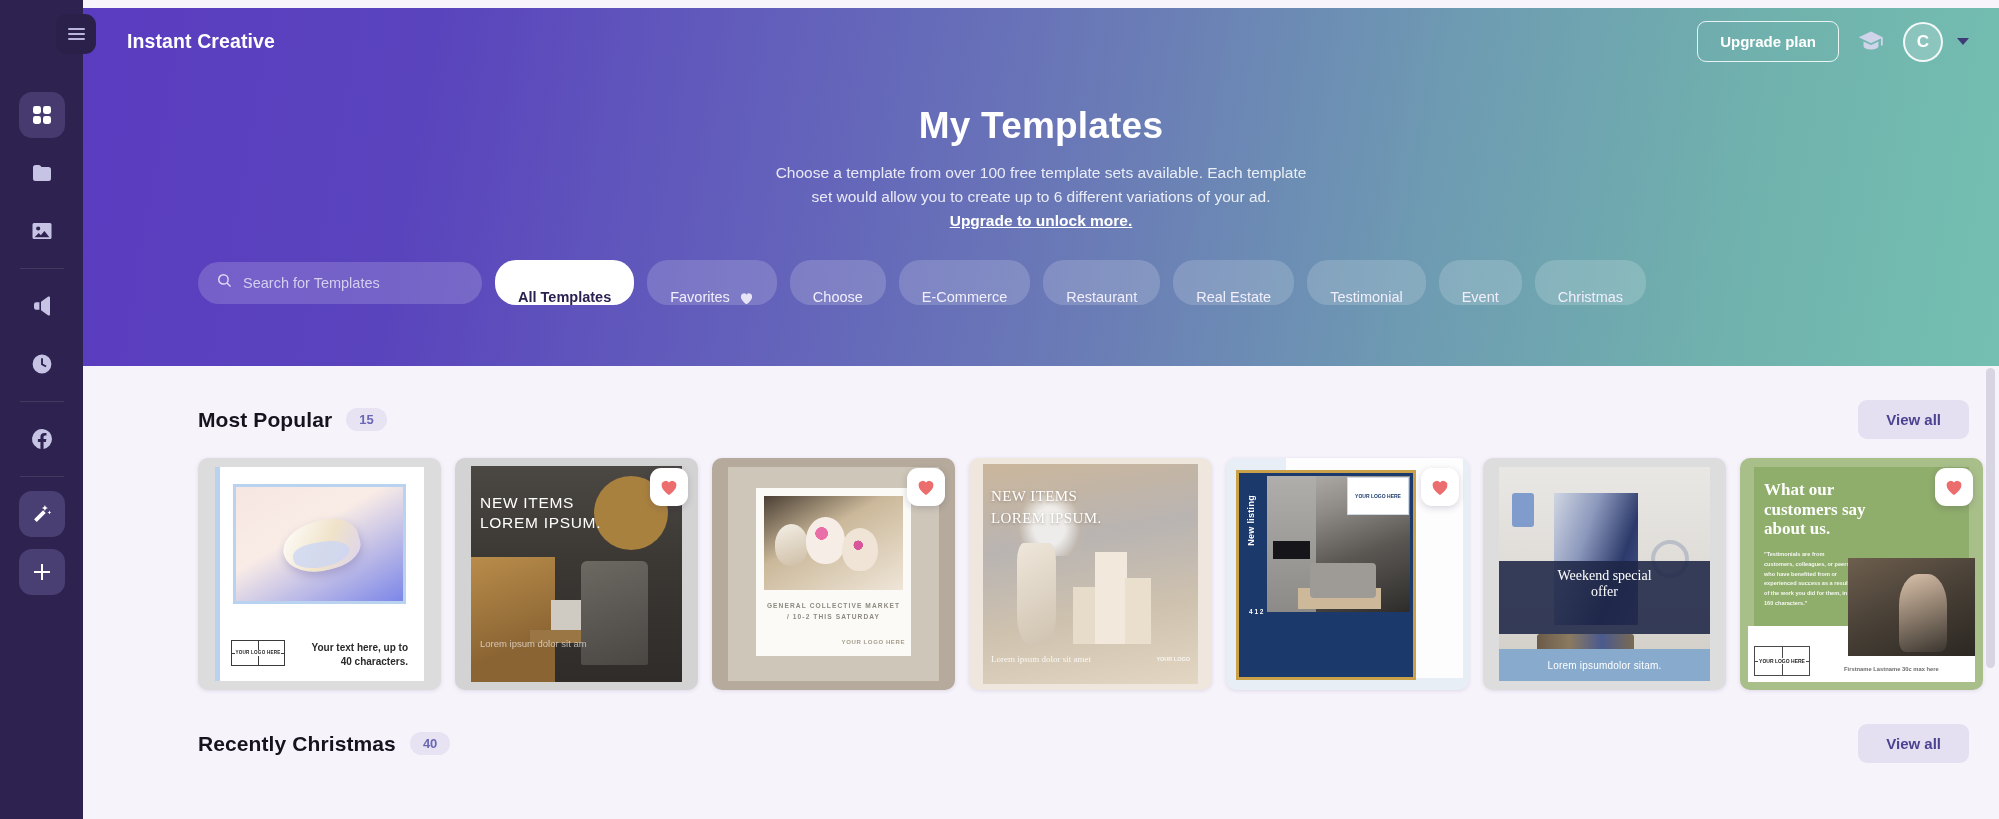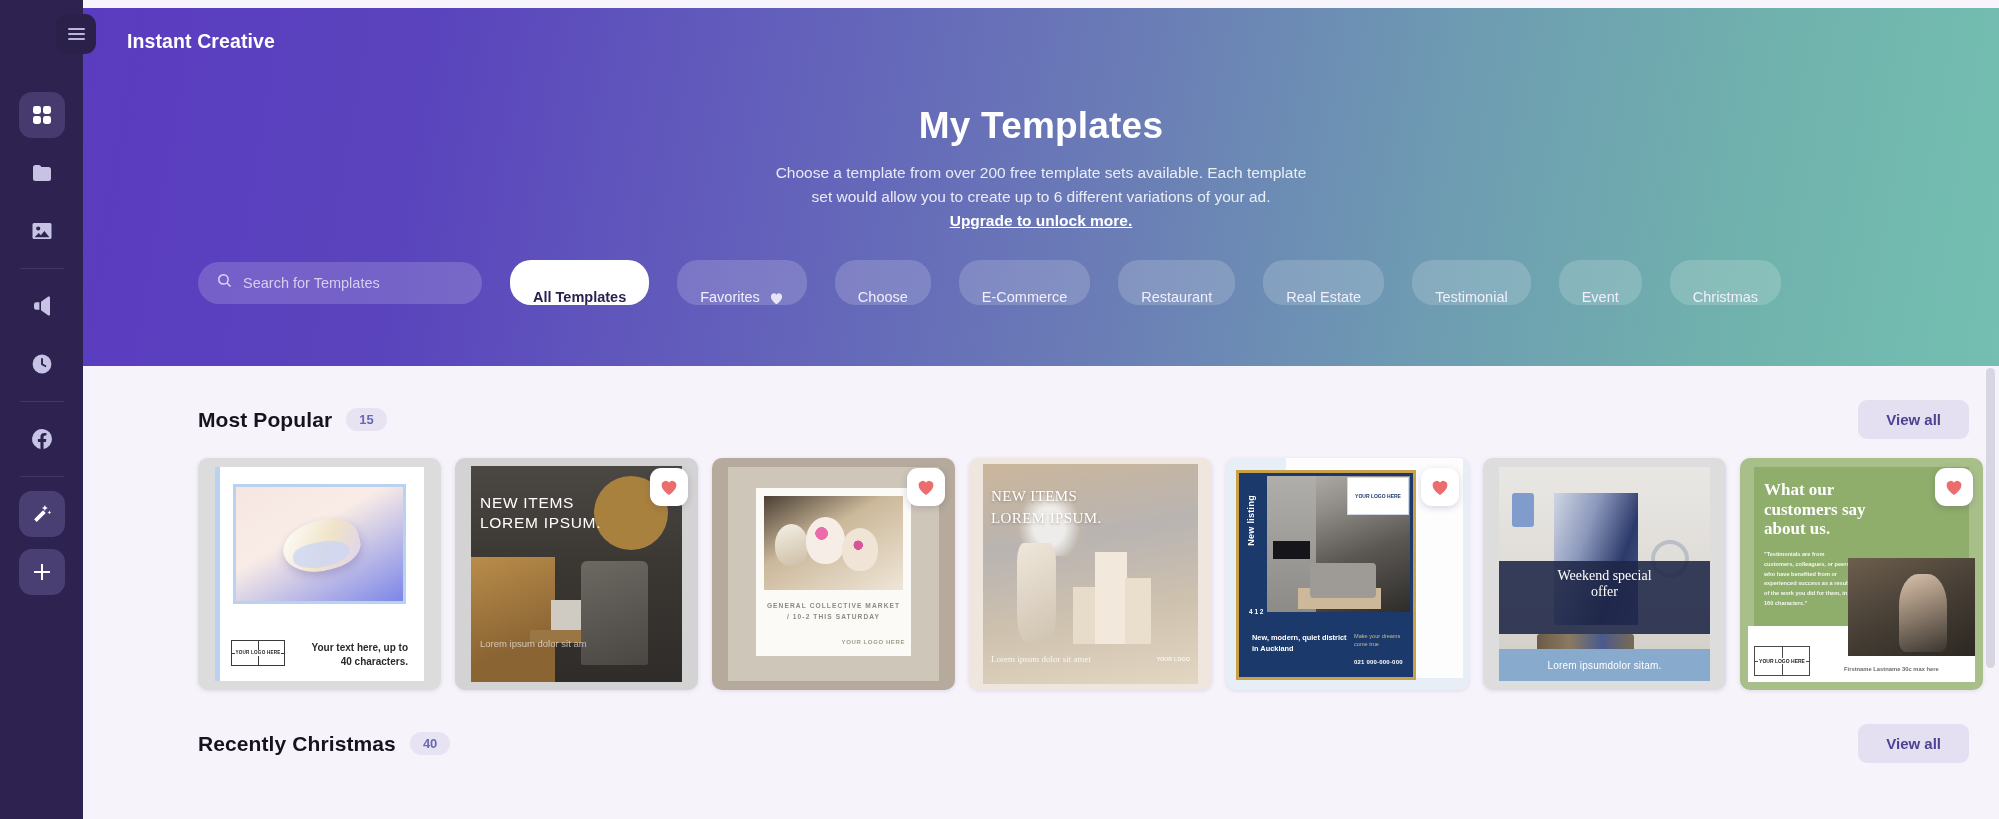--- a/index.html
+++ b/index.html
@@ -82,21 +82,21 @@
     text-align: center; color: #fff; font-size: 37px; font-weight: 700;
     margin-top: 30px; letter-spacing: .2px;
   }
   .hero-sub {
     text-align: center; color: rgba(255,255,255,.86);
     font-size: 15.5px; line-height: 24px; margin-top: 14px;
   }
   .hero-sub a { color: #fff; font-weight: 700; text-decoration: underline; cursor: pointer; }
 
   .filter-row {
-    display: flex; align-items: center; gap: 28px;
+    display: flex; align-items: center; gap: 13px;
     padding-left: 115px; padding-right: 30px; margin-top: 27px;
   }
   .search-box {
     width: 284px; height: 42px; border-radius: 21px;
     background: rgba(255,255,255,.17);
     display: flex; align-items: center; gap: 10px; padding: 0 18px;
     cursor: text; flex: 0 0 284px;
   }
   .search-box svg { width: 17px; height: 17px; fill: none; stroke: #ded9f2; stroke-width: 2.1; }
   .search-box input {
@@ -375,25 +375,35 @@
       <span class="bar b3"></span>
     </div>
   </div>
 
   <div class="main">
 
     <section class="hero">
 
       <div class="hero-head">
         <div class="brand">Instant Creative</div>
+        <div class="head-right">
+          <button class="upgrade-btn">Upgrade plan</button>
+          <span class="cap-icon">
+            <svg viewBox="0 0 24 24">
+                <path d="M12 3 1.5 8 12 13l8.5-4.05V15h1.6V8zM5.6 11.6v3.8c0 1.7 2.9 3.1 6.4 3.1s6.4-1.4 6.4-3.1v-3.8L12 14.6z"></path>
+              </svg>
+          </span>
+          <div class="avatar">C</div>
+          <div class="caret"></div>
+        </div>
       </div>
 
       <h1 class="hero-title">My Templates</h1>
       <div class="hero-sub">
-        <div>Choose a template from over 200 free template sets available. Each template</div>
+        <div>Choose a template from over 100 free template sets available. Each template</div>
         <div>set would allow you to create up to 6 different variations of your ad.</div>
         <a>Upgrade to unlock more.</a>
       </div>
 
       <div class="filter-row">
         <div class="search-box">
           <span>
             <svg viewBox="0 0 24 24">
                 <circle cx="10.5" cy="10.5" r="6.6"></circle>
                 <line x1="15.5" y1="15.5" x2="20.5" y2="20.5"></line>
@@ -525,25 +535,20 @@
             <div class="post">
               <div class="vert">New listing</div>
               <div class="ph">
                 <div class="wall"></div>
                 <div class="tv"></div>
                 <div class="rug"></div>
                 <div class="sofa"></div>
               </div>
               <div class="lg">YOUR LOGO HERE</div>
               <div class="specs">4   1   2</div>
-              <div class="btm">
-                <div class="bl">New, modern, quiet district in Auckland</div>
-                <div class="br">Make your dreams come true</div>
-                <div class="bp">021 000-000-000</div>
-              </div>
             </div>
           </div>
           <div class="fav">
             <svg viewBox="0 0 24 22">
                 <path d="M12 21s-9-5.7-9-12A5 5 0 0 1 12 5.6 5 5 0 0 1 21 9c0 6.3-9 12-9 12z"></path>
               </svg>
           </div>
         </div>
 
         <div class="card">

